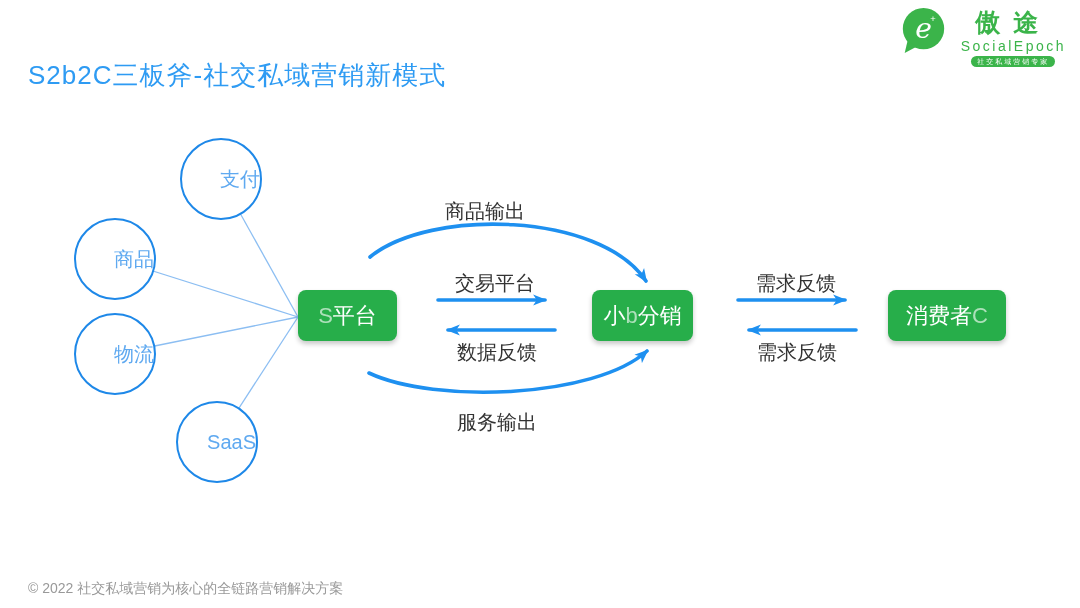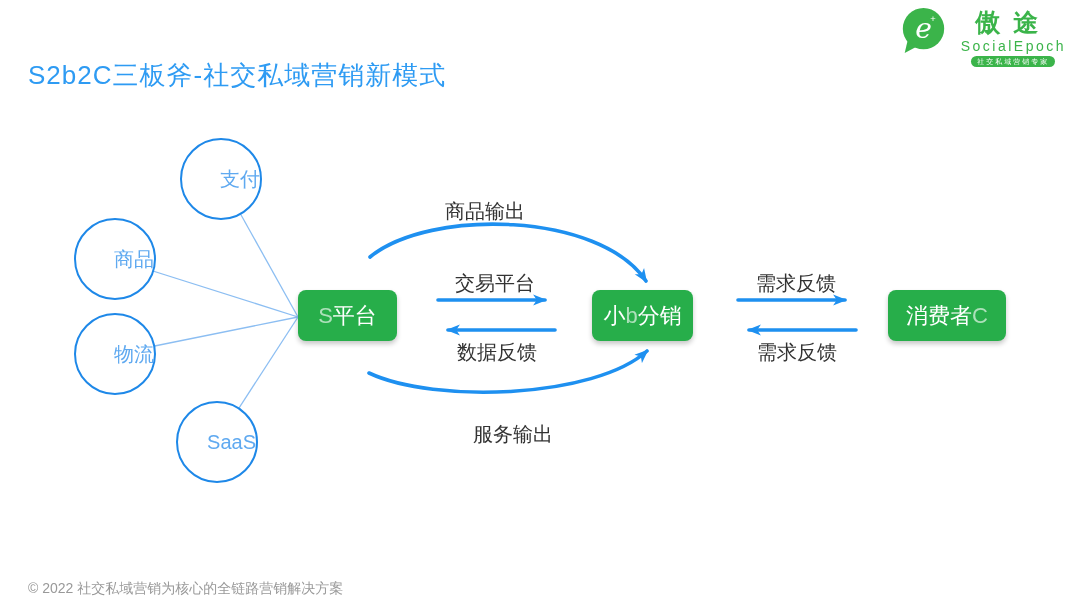--- a/index.html
+++ b/index.html
@@ -67,21 +67,21 @@
   .node-consumer { left: 888px; top: 290px; width: 118px; }
 
   
   .edge-label {
     position: absolute; transform: translate(-50%, -50%);
     font-size: 20px; color: #333333; white-space: nowrap;
   }
   .lbl-top        { left: 485px; top: 211px; text-align: center; }
   .lbl-mid-right  { left: 495px; top: 283px; }
   .lbl-mid-left   { left: 497px; top: 352px; }
-  .lbl-bottom     { left: 497px; top: 434px; margin-left: 16px; }
+  .lbl-bottom     { left: 497px; top: 422px; }
   .lbl-right-fwd  { left: 796px; top: 283px; }
   .lbl-right-back { left: 797px; top: 352px; }
   .lbl-integration{ left: 227px; top: 312px; font-size: 21px; }
 
   
   .footer {
     position: absolute; left: 28px; top: 580px;
     font-size: 14px; color: #999999; white-space: nowrap;
   }
 </style>

